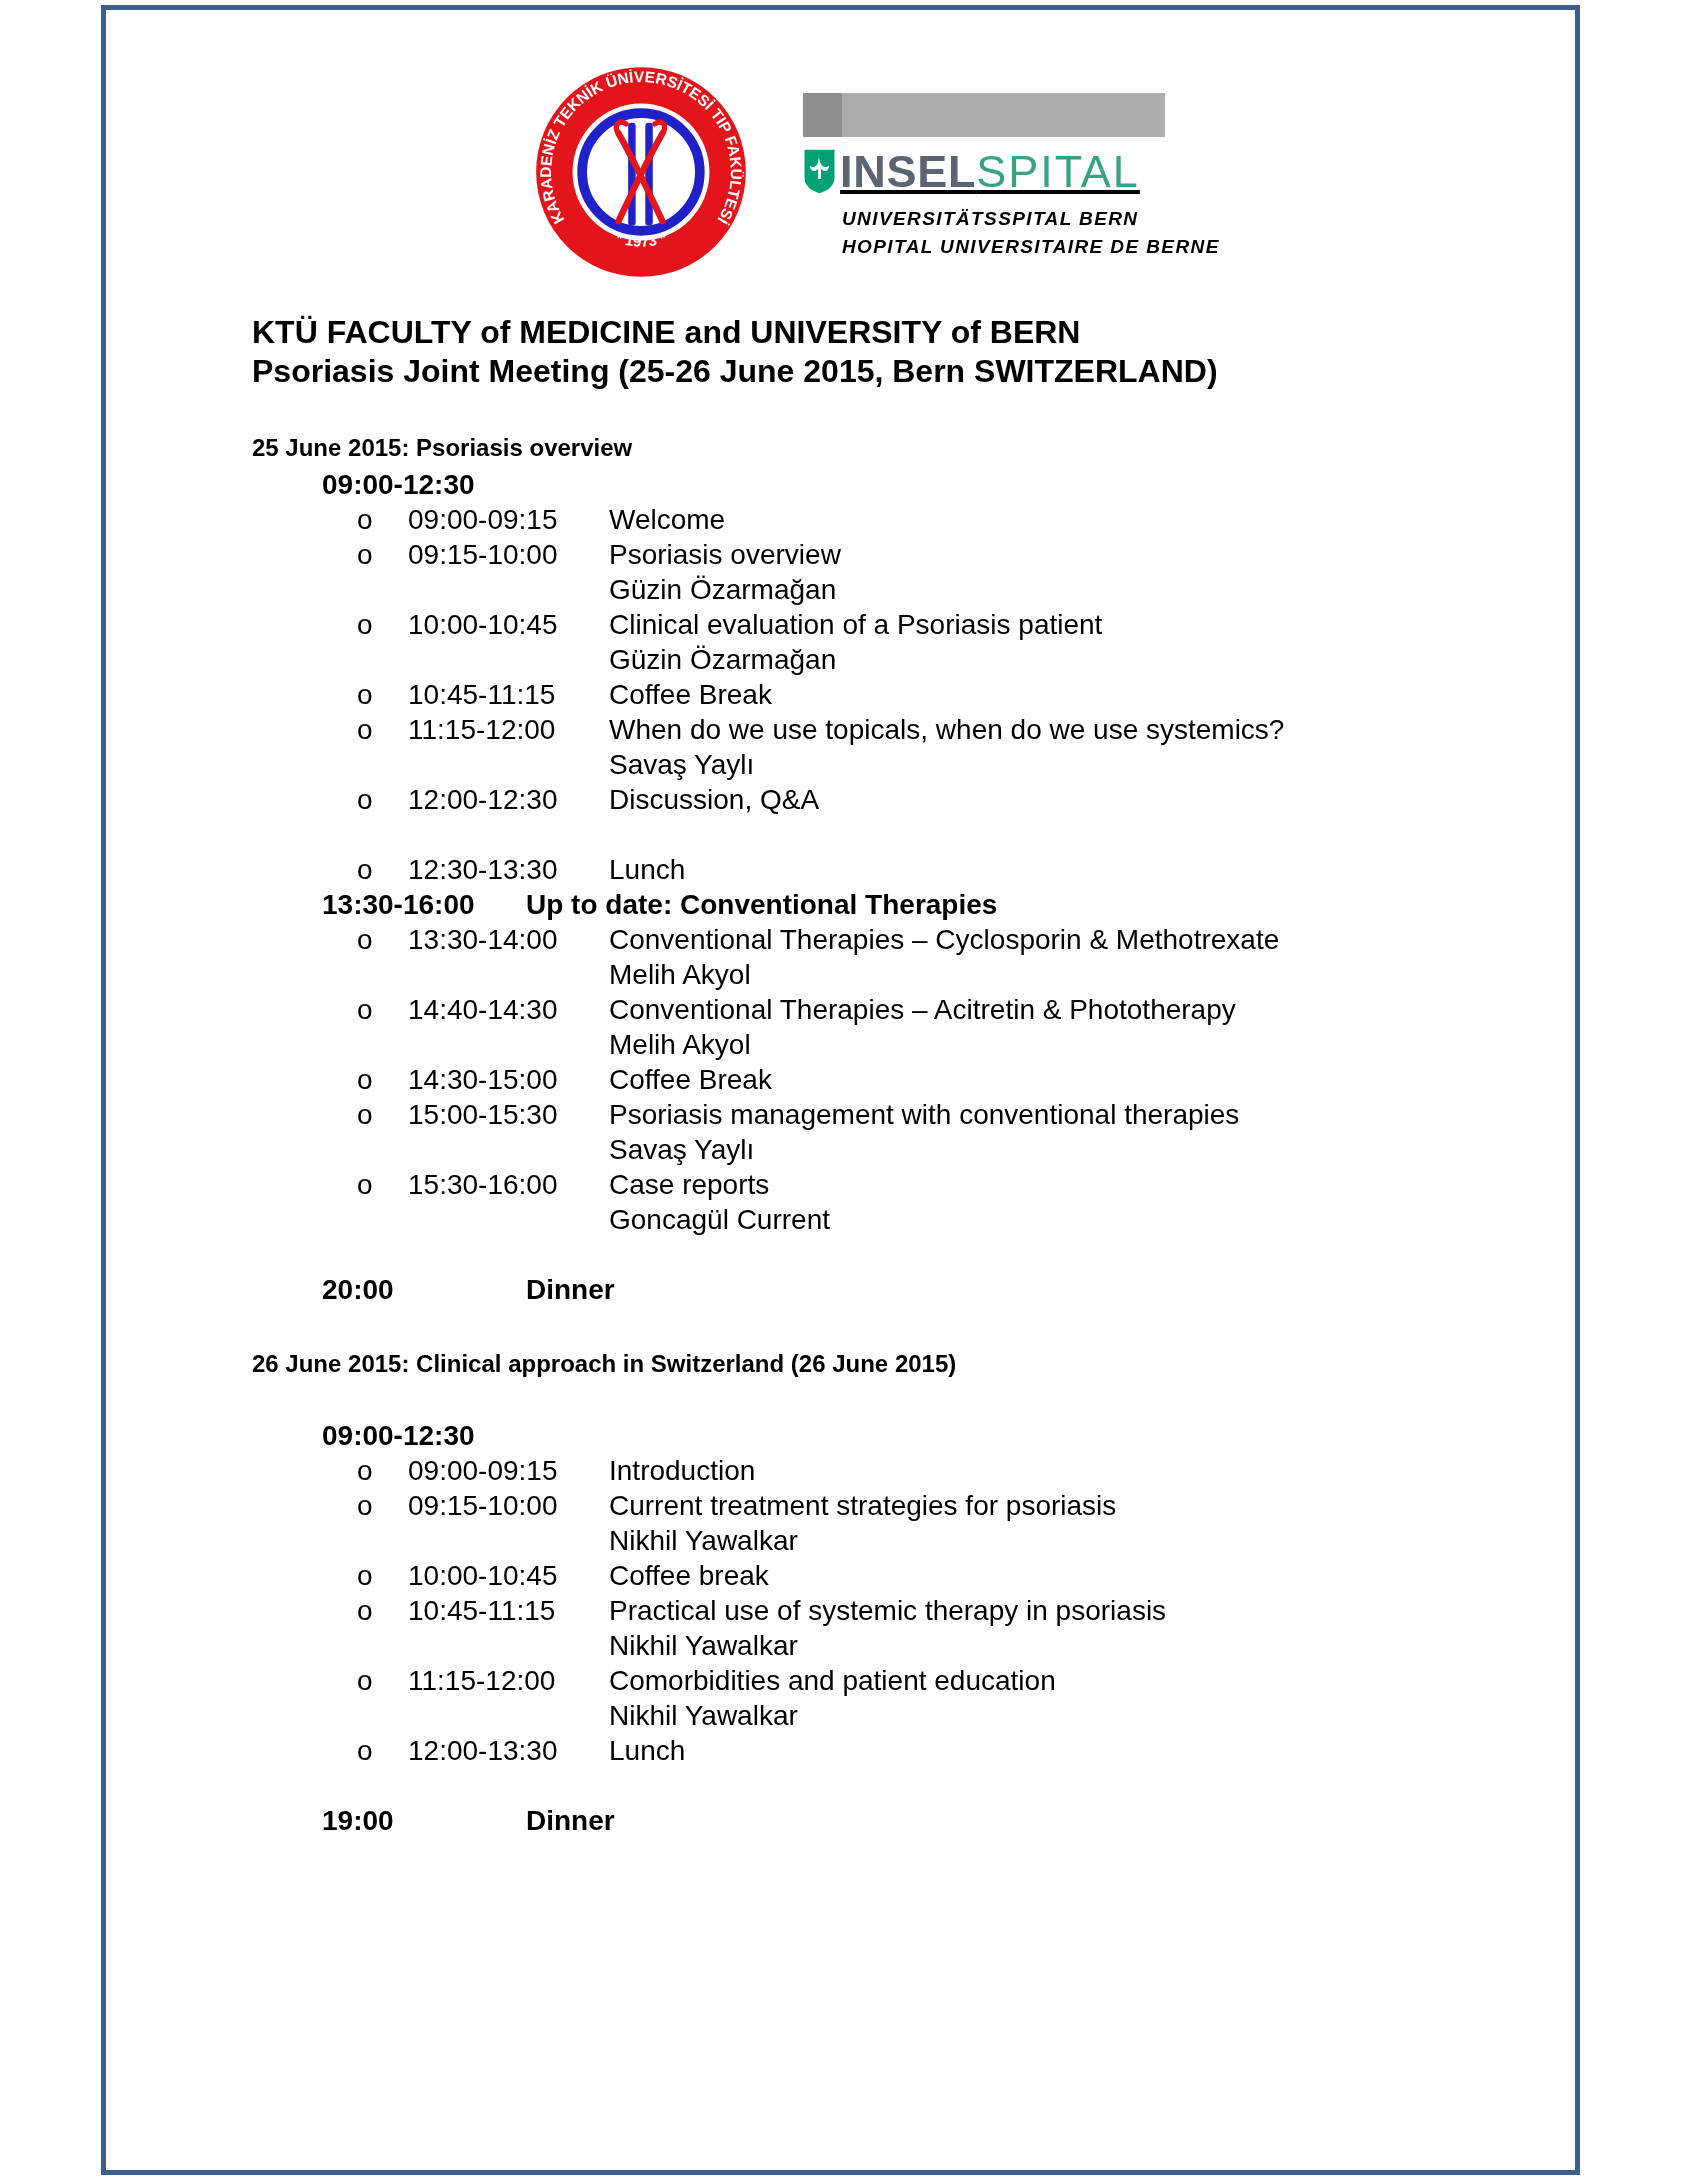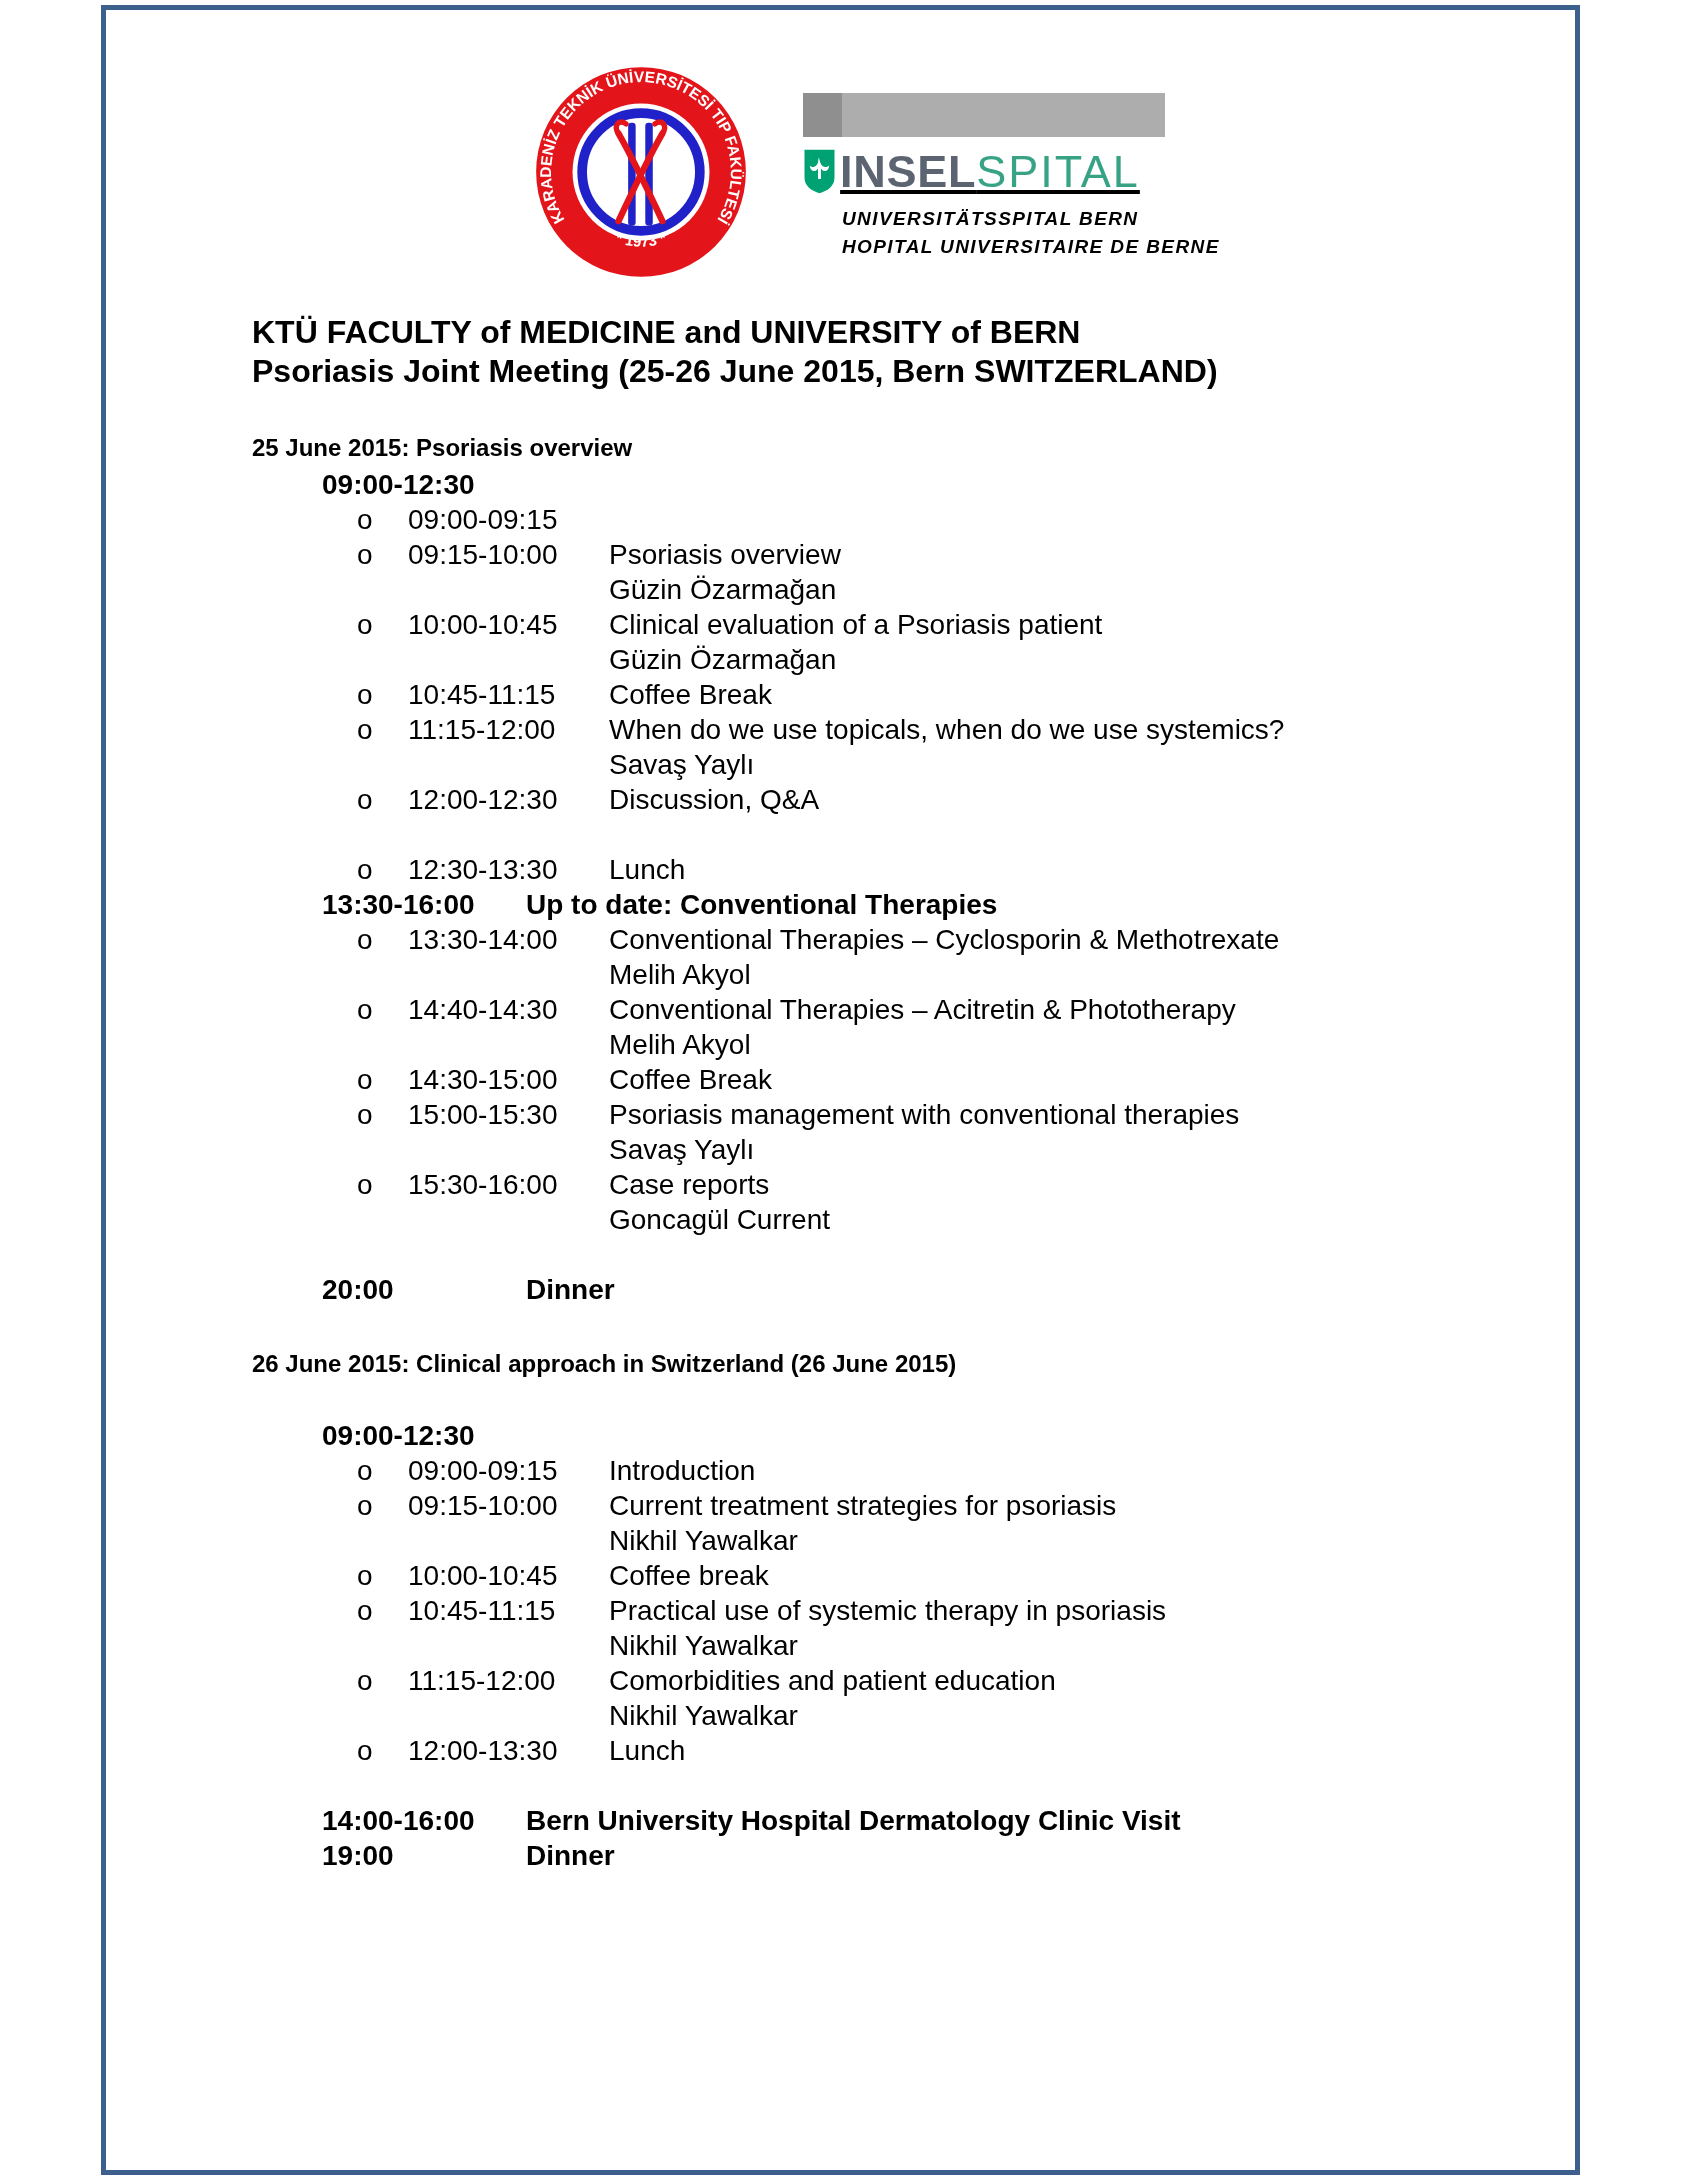--- a/index.html
+++ b/index.html
@@ -93,20 +93,21 @@
     <div class="day-heading">25 June 2015: Psoriasis overview</div>
 
     <div class="session">
       <span class="stime">09:00-12:30</span>
       <span class="stitle"></span>
     </div>
 
     <div class="row">
       <span class="bullet">o</span>
       <span class="time">09:00-09:15</span>
+      <span class="cell">Welcome</span>
     </div>
     <div class="row">
       <span class="bullet">o</span>
       <span class="time">09:15-10:00</span>
       <span class="cell">Psoriasis overview</span>
     </div>
     <div class="row">
       <span class="bullet"></span>
         <span class="time"></span>
       <span class="cell">Güzin Özarmağan</span>
@@ -259,22 +260,18 @@
     </div>
     <div class="row">
       <span class="bullet">o</span>
       <span class="time">12:00-13:30</span>
       <span class="cell">Lunch</span>
     </div>
 
     <div class="gap"></div>
 
     <div class="session">
-      <span class="stime">14:00-16:00</span>
-      <span class="stitle">Bern University Hospital Dermatology Clinic Visit</span>
-    </div>
-    <div class="session">
       <span class="stime">19:00</span>
       <span class="stitle">Dinner</span>
     </div>
   </div>
 </div>
 
 
 </body></html>

